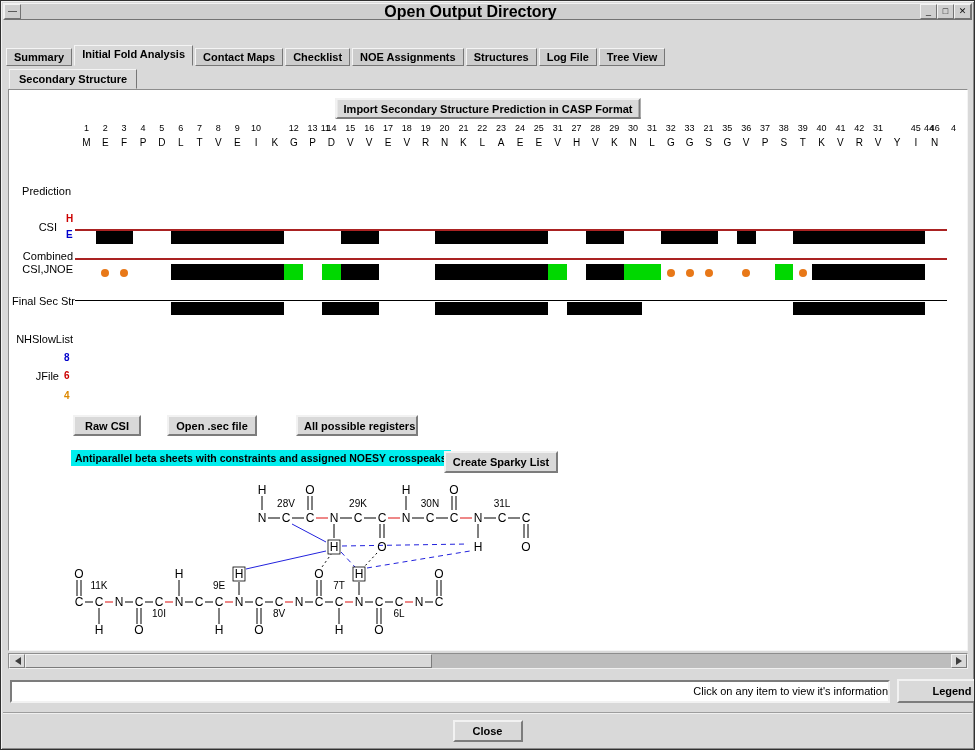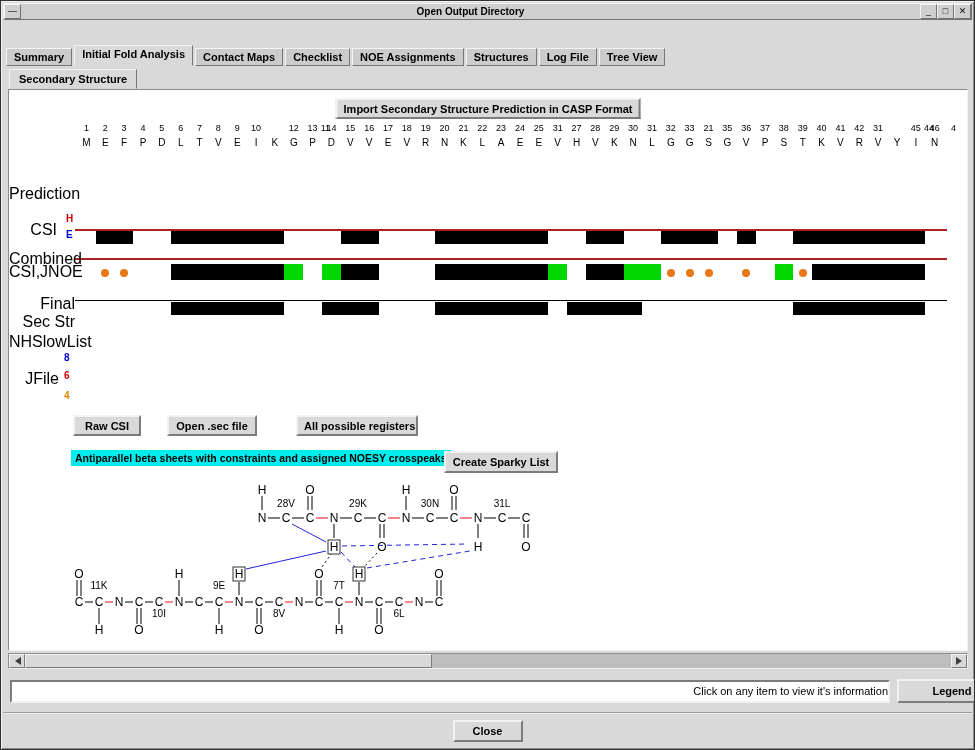--- a/index.html
+++ b/index.html
@@ -2,37 +2,37 @@
 <html><head>
 <meta charset="utf-8">
 <style>
   *{box-sizing:border-box;margin:0;padding:0;font-family:"Liberation Sans","DejaVu Sans",sans-serif;}
   html,body{width:975px;height:750px;}
   body{background:#9a9a9a;overflow:hidden;}
   .window{position:relative;width:975px;height:750px;background:#d9d9d9;border:1px solid #303030;
           box-shadow:inset 1px 1px 0 #f2f2f2, inset -1px -1px 0 #8a8a8a;overflow:hidden;}
   .titlebar{position:absolute;left:2px;top:2px;right:2px;height:17px;background:#cfcfcf;
             border:1px solid;border-color:#f2f2f2 #737373 #737373 #f2f2f2;display:flex;align-items:center;}
-  .tb-title{flex:1;text-align:center;font-weight:bold;font-size:10px;line-height:15px;}
+  .tb-title{flex:1;text-align:center;font-weight:bold;font-size:16px;line-height:15px;}
   .tb-btn{width:17px;height:15px;background:#cfcfcf;border:1px solid;border-color:#f2f2f2 #737373 #737373 #f2f2f2;
           font-size:9px;line-height:13px;text-align:center;color:#111;flex:0 0 auto;}
   .dirbar{position:absolute;left:3px;top:21px;right:3px;height:20px;text-align:center;
           font-weight:bold;font-size:12px;line-height:20px;border-bottom:1px solid #b5b5b5;}
   .tabs{position:absolute;left:5px;top:44px;height:21px;display:flex;align-items:flex-end;gap:2px;}
   .tab{height:18px;padding:2px 7px 2px 7px;font-size:11px;font-weight:bold;background:#cccccc;white-space:nowrap;
        border:1px solid;border-color:#f4f4f4 #767676 #767676 #f4f4f4;cursor:default;}
   .tab.active{height:21px;background:#d9d9d9;border-bottom-color:#d9d9d9;}
   .subtabs{position:absolute;left:8px;top:67px;height:21px;display:flex;align-items:flex-end;}
   .subtab{height:20px;padding:3px 9px;font-size:11px;font-weight:bold;background:#d9d9d9;
           border:1px solid;border-color:#f4f4f4 #767676 #767676 #f4f4f4;border-bottom-color:#d9d9d9;}
   .canvas{position:absolute;left:7px;top:88px;width:960px;height:562px;background:#ffffff;overflow:hidden;
           border:1px solid;border-color:#8d8d8d #f4f4f4 #f4f4f4 #8d8d8d;}
   .btn{position:absolute;background:#d9d9d9;border:2px solid;border-color:#f2f2f2 #7c7c7c #7c7c7c #f2f2f2;
        font-size:11px;font-weight:bold;text-align:center;color:#000;padding:2px 6px;white-space:nowrap;overflow:hidden;}
-  .rowlab{position:absolute;font-size:16px;color:#000;}
+  .rowlab{position:absolute;font-size:11px;color:#000;}
   .mark{position:absolute;font-size:10px;font-weight:bold;}
   .ruler-num{position:absolute;top:33px;font-size:9px;text-align:center;color:#000;}
   .ruler-let{position:absolute;top:47px;font-size:10px;text-align:center;color:#000;}
   .hline{position:absolute;height:2px;}
   .bar{position:absolute;}
   .dot{position:absolute;width:8px;height:8px;border-radius:50%;}
   .banner{position:absolute;left:62px;top:360px;font-size:10.5px;font-weight:bold;padding:2px 4px;color:#000;}
   .hscroll{position:absolute;left:7px;top:652px;width:960px;height:16px;background:#bdbdbd;
            border:1px solid;border-color:#8d8d8d #f0f0f0 #f0f0f0 #8d8d8d;}
   .sb-arrow{position:absolute;top:0;width:16px;height:14px;background:#d9d9d9;border:1px solid;

